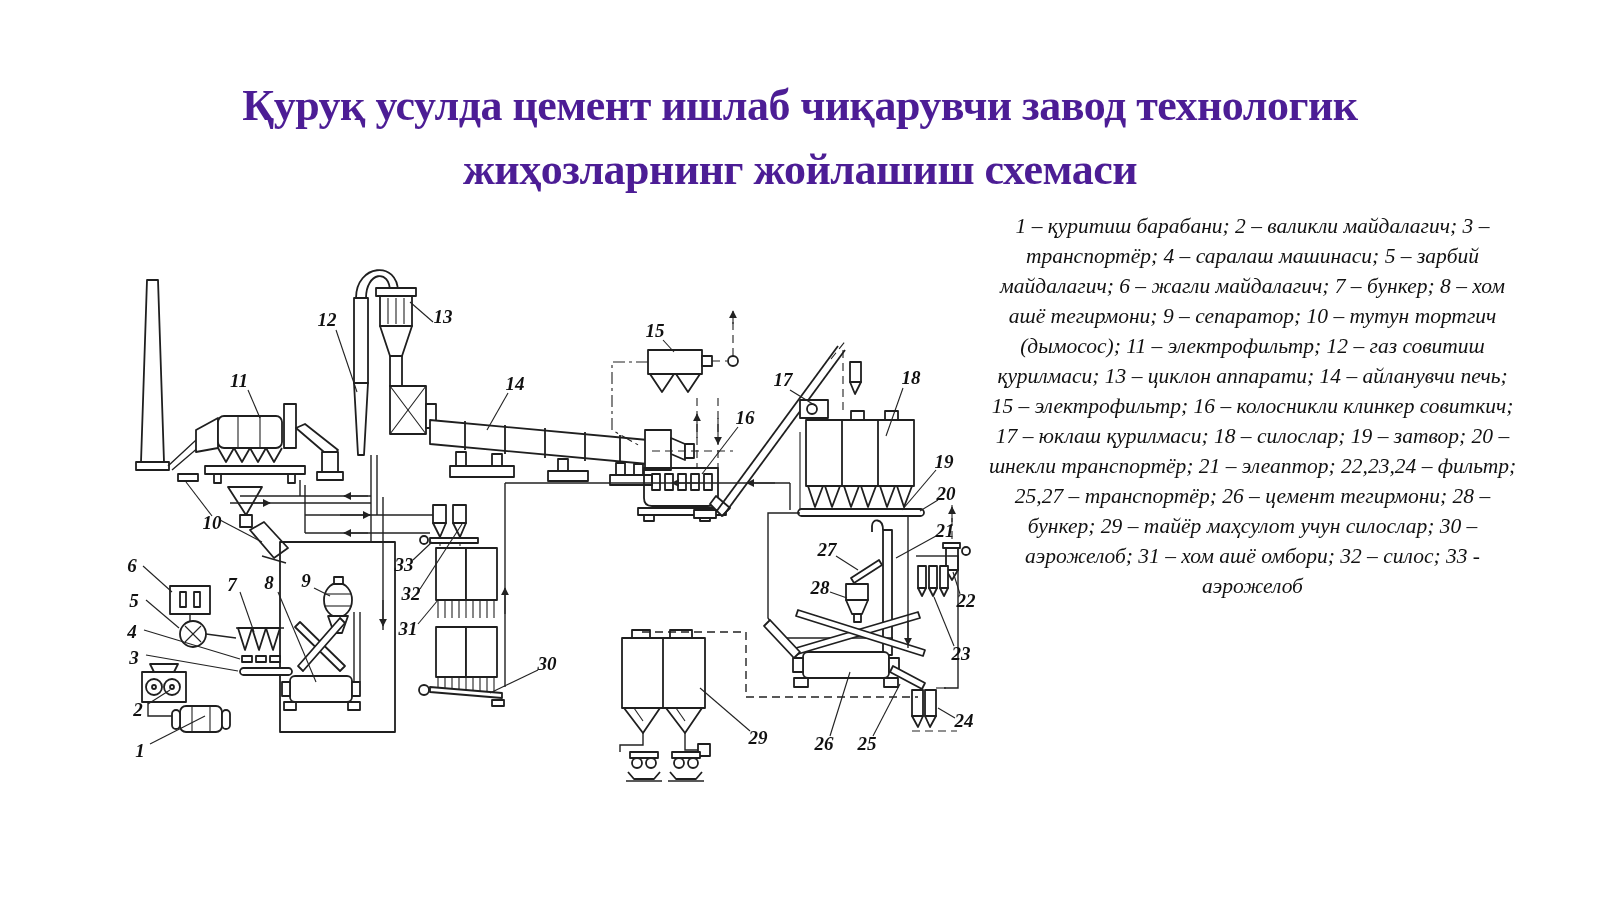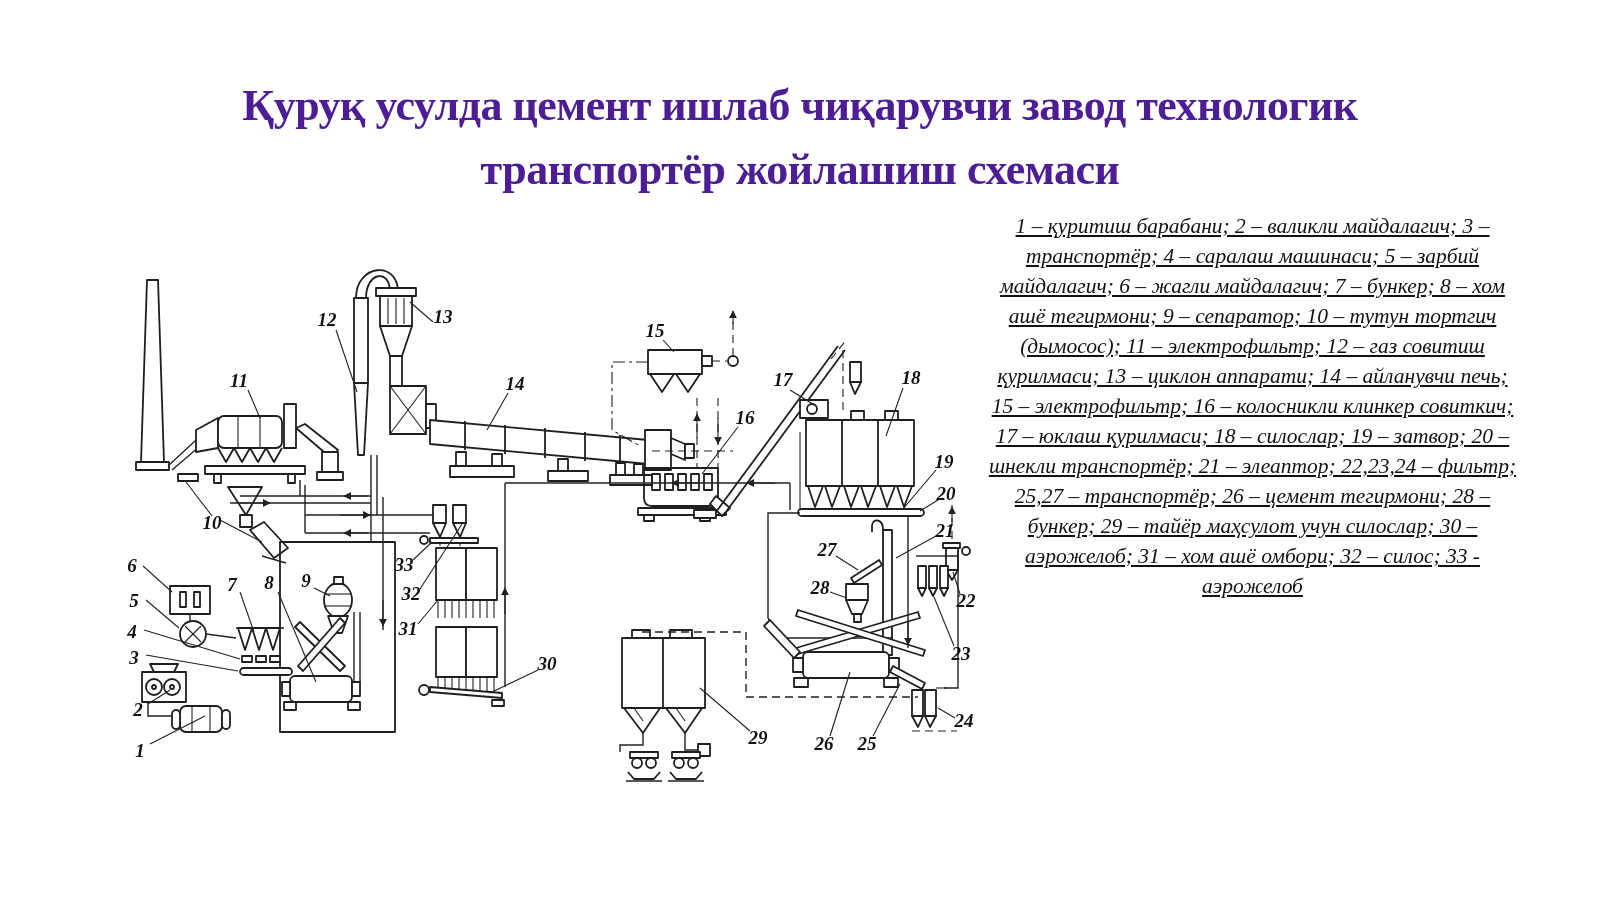--- a/index.html
+++ b/index.html
@@ -1,38 +1,38 @@
 <!DOCTYPE html>
 <html><head>
 <meta charset="utf-8">
 <style>
   html,body{margin:0;padding:0;background:#fff;}
   .page{position:relative;width:1600px;height:899px;background:#ffffff;overflow:hidden;
         font-family:"Liberation Serif", serif;}
   .title{position:absolute;left:0;top:74px;width:1600px;text-align:center;color:#4c1d95;}
   .title .t1,.title .t2{font-weight:bold;font-size:44px;line-height:64px;letter-spacing:-0.5px;}
   .legend{position:absolute;left:985px;top:211px;width:535px;
-          font-style:italic;font-size:21.5px;line-height:30px;text-align:center;color:#111;text-decoration:underline;}
+          font-style:italic;font-size:21.5px;line-height:30px;text-align:center;color:#111;}
   svg{position:absolute;left:115px;top:255px;}
   .eq{stroke:#1f1f1f;fill:#ffffff;stroke-width:1.8;stroke-linejoin:round;}
   .eqn{stroke:#1f1f1f;fill:none;stroke-width:1.8;stroke-linejoin:round;}
   .pipe{stroke:#222;fill:none;stroke-width:1.4;}
   .thin{stroke:#222;fill:none;stroke-width:1.1;}
   .dash{stroke-dasharray:8 5;}
   .dashdot{stroke-dasharray:12 4 3 4;}
   .lbl{font:italic 600 19px "Liberation Serif", serif;fill:#111;}
 </style>
 </head>
 <body>
 
 <div class="page">
 
   <div class="title">
     <div class="t1">Қуруқ усулда цемент ишлаб чиқарувчи завод технологик</div>
-    <div class="t2">транспортёр жойлашиш схемаси</div>
+    <div class="t2">жиҳозларнинг жойлашиш схемаси</div>
   </div>
 
   <div class="legend">1 – қуритиш барабани; 2 – валикли майдалагич; 3 – транспортёр; 4 – саралаш машинаси; 5 – зарбий майдалагич; 6 – жагли майдалагич; 7 – бункер; 8 – хом ашё тегирмони; 9 – сепаратор; 10 – тутун тортгич (дымосос); 11 – электрофильтр; 12 – газ совитиш қурилмаси; 13 – циклон аппарати; 14 – айланувчи печь; 15 – электрофильтр; 16 – колосникли клинкер совиткич; 17 – юклаш қурилмаси; 18 – силослар; 19 – затвор; 20 – шнекли транспортёр; 21 – элеаптор; 22,23,24 – фильтр; 25,27 – транспортёр; 26 – цемент тегирмони; 28 – бункер; 29 – тайёр маҳсулот учун силослар; 30 – аэрожелоб; 31 – хом ашё омбори; 32 – силос; 33 - аэрожелоб</div>
 
   <svg width="880" height="550" viewBox="115 255 880 550">
     <defs>
       <marker id="arr" viewBox="0 0 10 10" refX="9" refY="5" markerWidth="7.5" markerHeight="7.5" orient="auto-start-reverse">
         <path d="M0,0 L10,5 L0,10 z" fill="#222"></path>
       </marker>
     </defs>

